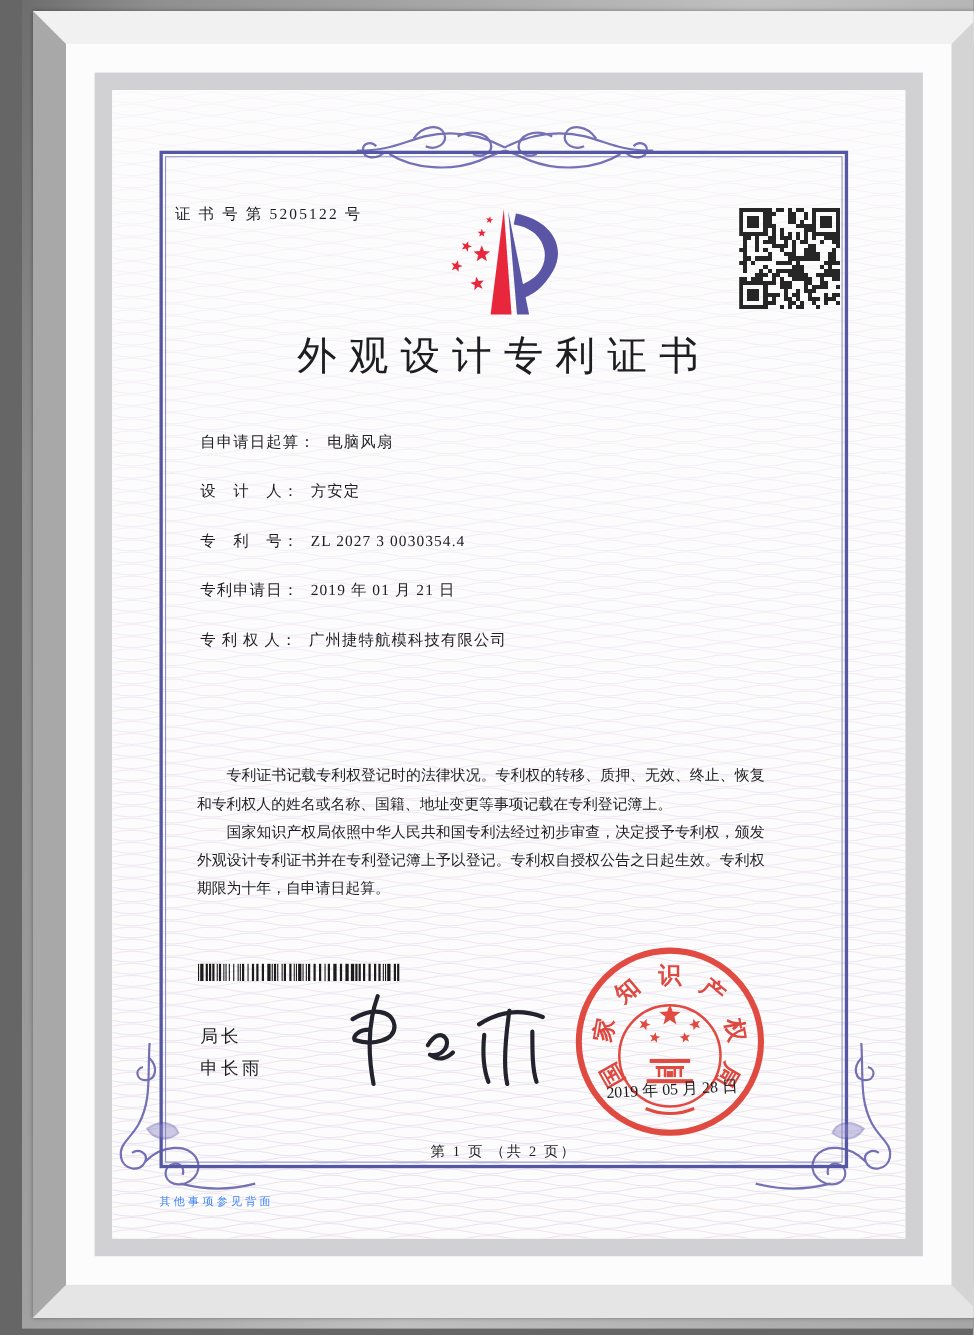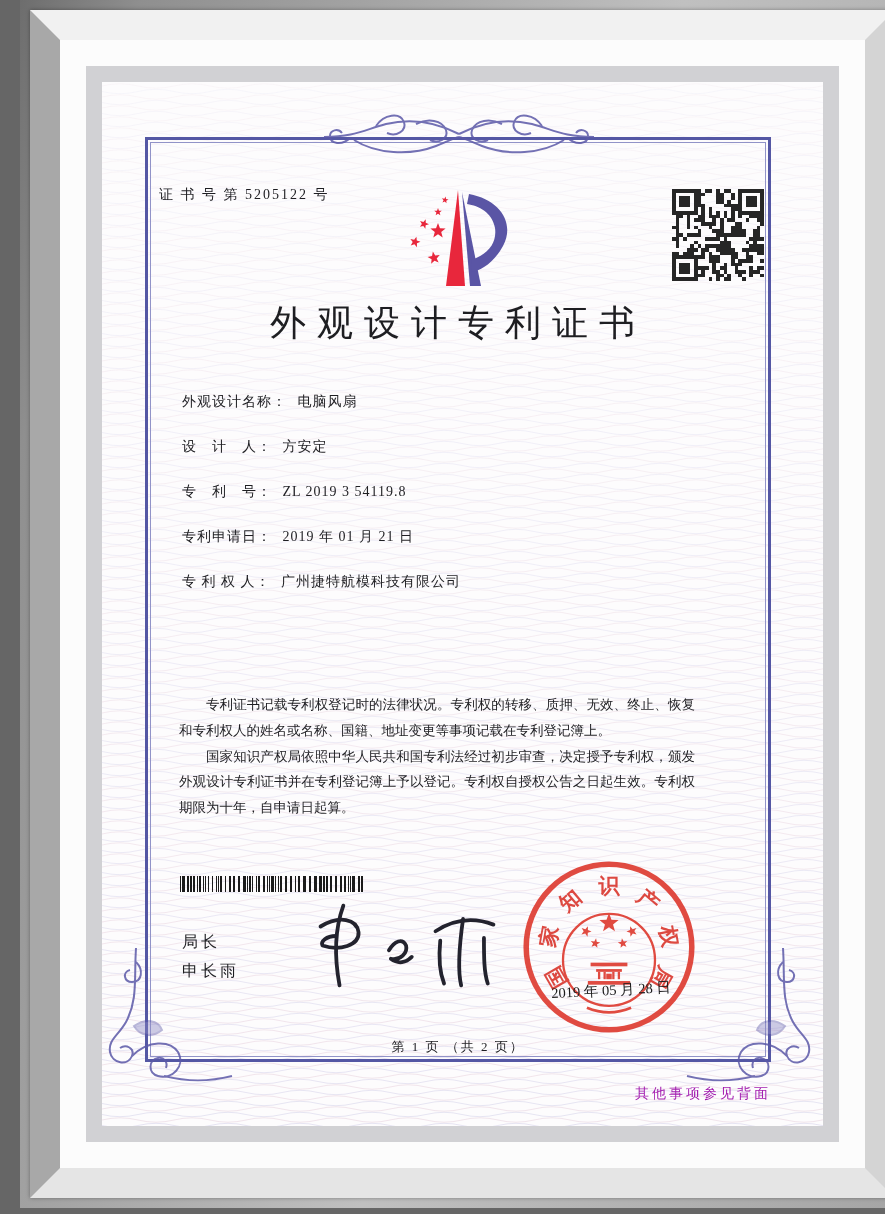--- a/index.html
+++ b/index.html
@@ -27,21 +27,21 @@
   .grant2{position:absolute;left:273px;top:0;}
   .paras{left:77px;top:610px;width:516px;font-size:13.5px;line-height:25.8px;text-align:justify;}
   .paras p{margin:0;text-indent:2em;}
   .barcode{left:78px;top:794px;}
   .signer-title{left:80px;top:850px;font-size:16px;letter-spacing:3px;}
   .signer-name{left:80px;top:879px;font-size:16px;letter-spacing:3px;}
   .signature{left:190px;top:816px;}
   .seal{left:415px;top:773px;width:184px;height:184px;}
   .seal-date{left:424px;top:899px;width:170px;text-align:center;font-size:14.5px;color:#1c1c1c;transform:rotate(-3deg);}
   .pageline{left:43px;right:52px;top:956px;text-align:center;font-size:13px;letter-spacing:2px;}
-  .footnote{left:43px;right:52px;top:1003px;text-align:right;font-size:14px;letter-spacing:3px;color:#a21caf;}
+  .footnote{left:43px;right:52px;top:1003px;text-align:left;font-size:10px;letter-spacing:3px;color:#3b82f6;}
   .qr{left:570px;top:107px;}
   .logo{left:289px;top:100px;}
 </style>
 </head>
 <body>
 
 <div class="photo">
   <div class="rim"></div>
   <div class="frame-face"></div>
   <div class="lip"></div>
@@ -620,30 +620,30 @@
         <rect x="10" y="24" width="1" height="1" fill="#262626"></rect>
         <rect x="12" y="24" width="1" height="1" fill="#262626"></rect>
         <rect x="14" y="24" width="1" height="1" fill="#262626"></rect>
         <rect x="15" y="24" width="1" height="1" fill="#262626"></rect>
         <rect x="19" y="24" width="1" height="1" fill="#262626"></rect>
       </svg>
 
     <div class="title">外观设计专利证书</div>
 
     <div class="field-row" style="top:311px">
-      <span class="f-label">外观设计名称：</span>
+      <span class="f-label">自申请日起算：</span>
       <span class="f-value">电脑风扇</span>
     </div>
     <div class="field-row" style="top:356px">
       <span class="f-label">设　计　人：</span>
       <span class="f-value">方安定</span>
     </div>
     <div class="field-row" style="top:401px">
       <span class="f-label">专　利　号：</span>
-      <span class="f-value">ZL 2019 3 54119.8</span>
+      <span class="f-value">ZL 2027 3 0030354.4</span>
     </div>
     <div class="field-row" style="top:446px">
       <span class="f-label">专利申请日：</span>
       <span class="f-value">2019 年 01 月 21 日</span>
     </div>
     <div class="field-row" style="top:491px">
       <span class="f-label">专 利 权 人：</span>
       <span class="f-value">广州捷特航模科技有限公司</span>
     </div>
 

